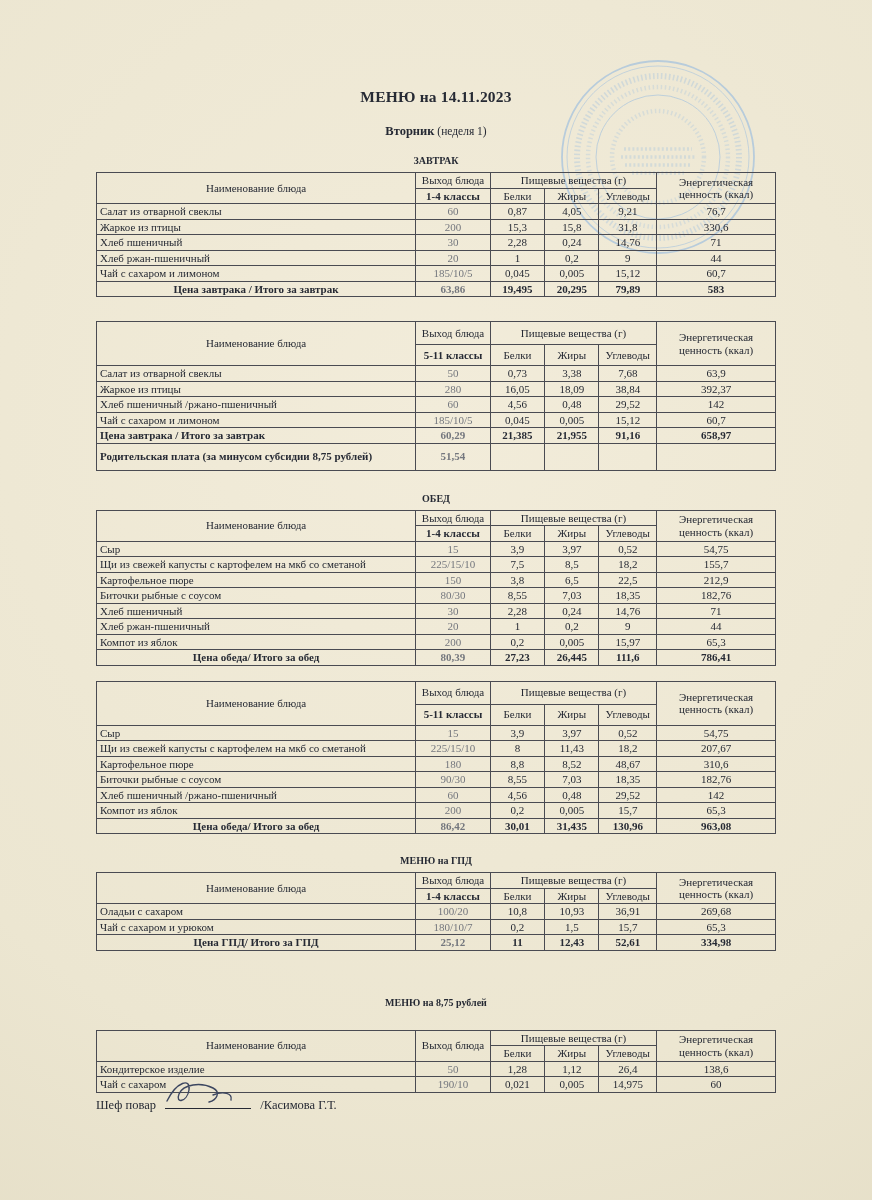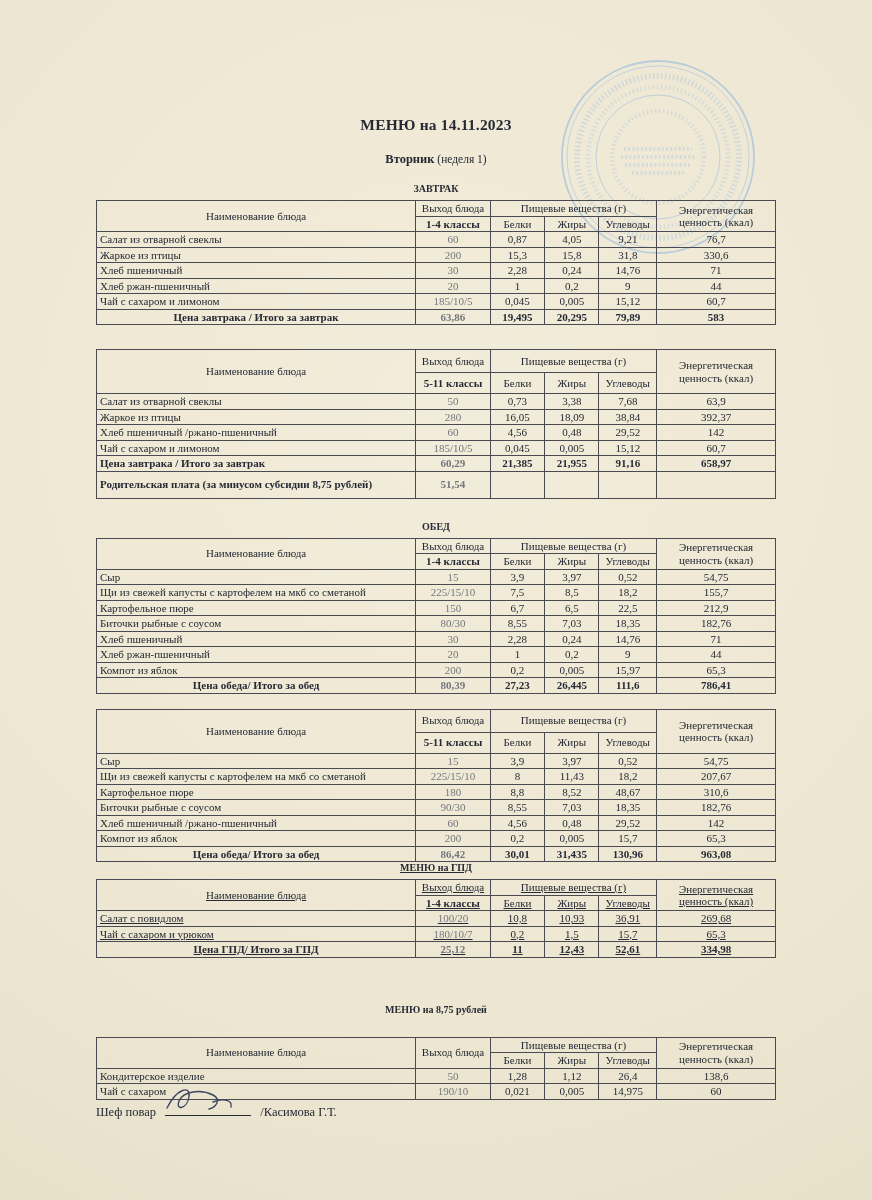--- a/index.html
+++ b/index.html
@@ -19,28 +19,28 @@
   
   .approval {
     position: absolute; left: 545px; top: 86px; width: 327px;
     font-size: 14.5px; line-height: 21px; white-space: nowrap; overflow: hidden; z-index: 2;
   }
   .sig-row { position: relative; height: 32px; margin-top: 8px; }
   .dir-line { position: absolute; left: 0; top: 21px; width: 112px; border-bottom: 1.3px solid var(--ink, #262a34); }
   .dir-sig  { position: absolute; left: 14px; top: -18px; }
   .dir-name { position: absolute; left: 127px; top: 5px; }
   
-  .main { position: relative; padding-top: 116px; z-index: 1; }
+  .main { position: relative; padding-top: 88px; z-index: 1; }
   .doc-title { text-align: center; font-weight: bold; font-size: 15.5px; letter-spacing: .2px; }
   .doc-subtitle { text-align: center; font-size: 11.5px; margin-top: 18px; }
   .doc-subtitle b { font-size: 12.5px; }
   .section-title { text-align: center; font-weight: bold; font-size: 10px; }
   .section-0 { margin-top: 16px; }
   .section-1 { margin-top: 22px; }
-  .section-2 { margin-top: 0; text-decoration: underline; }
+  .section-2 { margin-top: 21px; }
   .section-3 { margin-top: 46px; }
   
   table { border-collapse: collapse; width: 680px; margin: 6px auto 0; font-size: 11px; line-height: 12.5px; }
   .section-0 table + table { margin-top: 24px; }
   .section-1 table + table { margin-top: 15px; }
   .section-3 table { margin-top: 22px; }
   th, td {
     border: 1px solid var(--border, #4a4b52);
     padding: 1px 3px; text-align: center; vertical-align: middle; font-weight: normal;
   }
@@ -274,21 +274,21 @@
                 <td class="left">Щи из свежей капусты с картофелем на мкб со сметаной</td>
                 <td class="out">225/15/10</td>
                 <td>7,5</td>
                 <td>8,5</td>
                 <td>18,2</td>
                 <td>155,7</td>
               </tr>
               <tr class="">
                 <td class="left">Картофельное пюре</td>
                 <td class="out">150</td>
-                <td>6,7</td>
+                <td>3,8</td>
                 <td>6,5</td>
                 <td>22,5</td>
                 <td>212,9</td>
               </tr>
               <tr class="">
                 <td class="left">Биточки рыбные с соусом</td>
                 <td class="out">80/30</td>
                 <td>8,55</td>
                 <td>7,03</td>
                 <td>18,35</td>
@@ -431,21 +431,21 @@
               </tr>
               <tr>
                 <th class="classes">1-4 классы</th>
                 <th>Белки</th>
                 <th>Жиры</th>
                 <th>Углеводы</th>
               </tr>
             </thead>
             <tbody>
               <tr class="">
-                <td class="left">Салат с повидлом</td>
+                <td class="left">Оладьи с сахаром</td>
                 <td class="out">100/20</td>
                 <td>10,8</td>
                 <td>10,93</td>
                 <td>36,91</td>
                 <td>269,68</td>
               </tr>
               <tr class="">
                 <td class="left">Чай с сахаром и урюком</td>
                 <td class="out">180/10/7</td>
                 <td>0,2</td>

